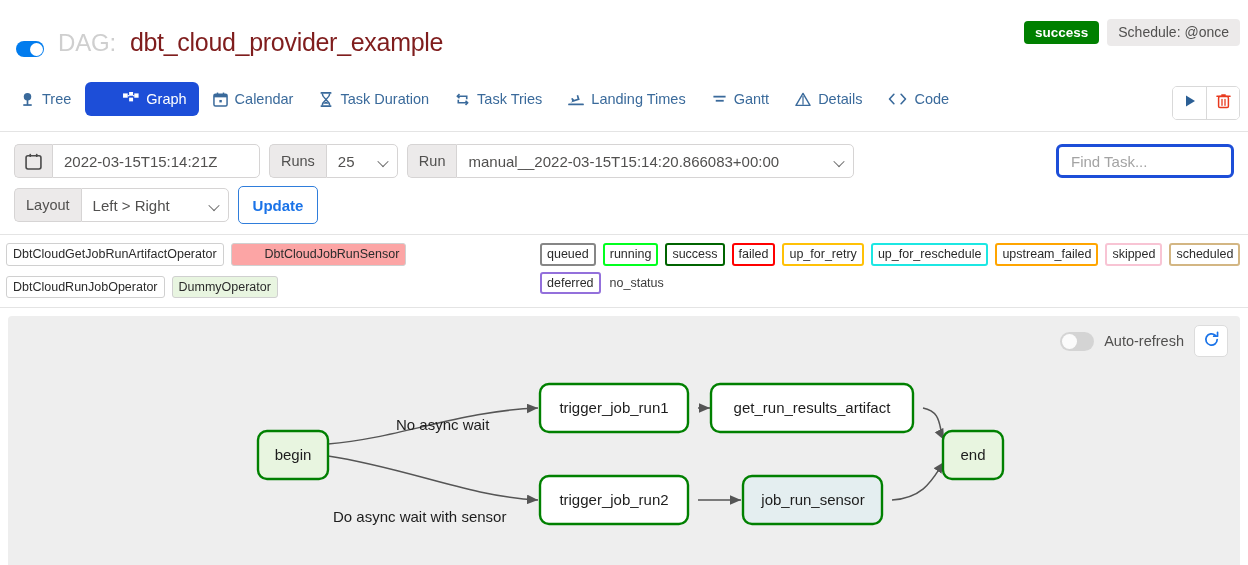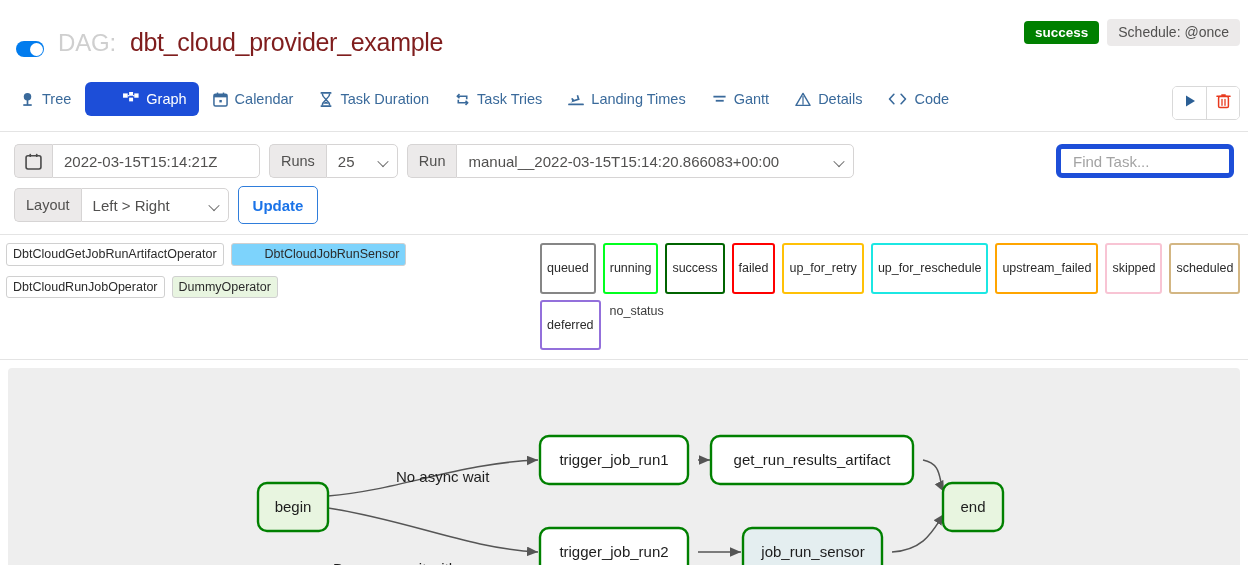--- a/index.html
+++ b/index.html
@@ -129,21 +129,21 @@
   }
   .btn-outline {
     border: 1px solid #2f7ddb; color: #1a73e8; background: #fff;
     border-radius: 5px; font-size: 15px; font-weight: 600;
     height: 38px; padding: 0 14px;
     display: flex; align-items: center; cursor: pointer;
     margin-left: 9px;
   }
   .find-task {
     margin-left: auto;
-    border: 5px solid #1d4ed8; border-radius: 6px; background: #fff;
+    border: 3px solid #1d4ed8; border-radius: 6px; background: #fff;
     height: 34px; width: 178px; padding: 0 12px;
     display: flex; align-items: center;
     font-size: 15px; color: #a3a3a3;
   }
   .gap { width: 9px; flex: none; }
 
   
   .legend {
     padding: 8px 6px 9px 6px;
     border-bottom: 1px solid #e4e4e4;
@@ -151,21 +151,21 @@
   }
   .legend-col-ops { width: 534px; display: flex; flex-wrap: wrap; gap: 10px 7px; }
   .legend-col-status { flex: 1; display: flex; flex-wrap: wrap; gap: 6px 7px; align-content: flex-start;}
   .chip {
     font-size: 12.5px; line-height: 1;
     padding: 4px 6px; border-radius: 3px;
     border: 1px solid #d0d0d0; background: #fff;
     color: #2b2b2b; white-space: nowrap;
     font-family: "Liberation Sans", sans-serif;
   }
-  .chip.status { border-width: 2px; padding: 17px 5px; font-weight: 400; }
+  .chip.status { border-width: 2px; padding: 3px 5px; font-weight: 400; }
   .chip.plain { border: none; background: transparent; padding: 5px 2px; color: #3b3b3b; }
 
   
   .graph-wrap {
     position: relative;
     margin: 8px 8px 0 8px;
     height: 250px;
     background: #eeeeee;
     border-radius: 4px 4px 0 0;
     overflow: hidden;
@@ -377,40 +377,52 @@
       <div class="ig-addon left">Layout</div>
       <div class="ig-select" style="min-width:148px;">Left &gt; Right</div>
     </div>
     <div class="btn-outline">Update</div>
   </div>
 </div>
 
 <div class="legend">
   <div class="legend-col-ops">
     <span class="chip" style="background: rgb(255, 255, 255);">DbtCloudGetJobRunArtifactOperator</span>
-    <span class="chip" style="background: #7dd3fc; padding-left: 33px;">DbtCloudJobRunSensor</span>
+    <span class="chip" style="background: #fca5a5; padding-left: 33px;">DbtCloudJobRunSensor</span>
     <span class="chip" style="background: rgb(255, 255, 255);">DbtCloudRunJobOperator</span>
     <span class="chip" style="background: rgb(232, 245, 224);">DummyOperator</span>
   </div>
   <div class="legend-col-status">
     <span class="chip status" style="border-color: rgb(134, 134, 134);">queued</span>
     <span class="chip status" style="border-color: rgb(1, 255, 31);">running</span>
     <span class="chip status" style="border-color: rgb(0, 100, 0);">success</span>
     <span class="chip status" style="border-color: rgb(255, 0, 0);">failed</span>
     <span class="chip status" style="border-color: rgb(255, 193, 7);">up_for_retry</span>
     <span class="chip status" style="border-color: rgb(28, 231, 227);">up_for_reschedule</span>
     <span class="chip status" style="border-color: rgb(255, 165, 0);">upstream_failed</span>
     <span class="chip status" style="border-color: rgb(248, 196, 212);">skipped</span>
     <span class="chip status" style="border-color: rgb(211, 182, 131);">scheduled</span>
     <span class="chip status" style="border-color: rgb(147, 112, 219);">deferred</span>
     <span class="chip plain">no_status</span>
   </div>
 </div>
 
 <div class="graph-wrap">
+  <div class="refresh-bar">
+    <div class="toggle-off"></div>
+    <span class="refresh-label">Auto-refresh</span>
+    <div class="refresh-btn">
+      <span>
+        <svg width="17" height="17" viewBox="0 0 18 18">
+            <path d="M15 9a6 6 0 1 1-1.9-4.4" fill="none" stroke="#1a73e8" stroke-width="1.8" stroke-linecap="round"></path>
+            <path d="M15.4 1.4v4.1h-4.1" fill="none" stroke="#1a73e8" stroke-width="1.8" stroke-linecap="round" stroke-linejoin="round"></path>
+          </svg>
+      </span>
+    </div>
+  </div>
 
   <svg class="graph-svg" width="1232" height="250">
     <defs>
       <marker id="arrow" markerWidth="9" markerHeight="9" refX="7.4" refY="3.2" orient="auto">
         <path d="M0 0 L7.4 3.2 L0 6.4 z" fill="#555555"></path>
       </marker>
     </defs>
 
     <g>
       <path class="edge-path" marker-end="url(#arrow)" d="M320,128 C392,122 452,95 530,92"></path>

